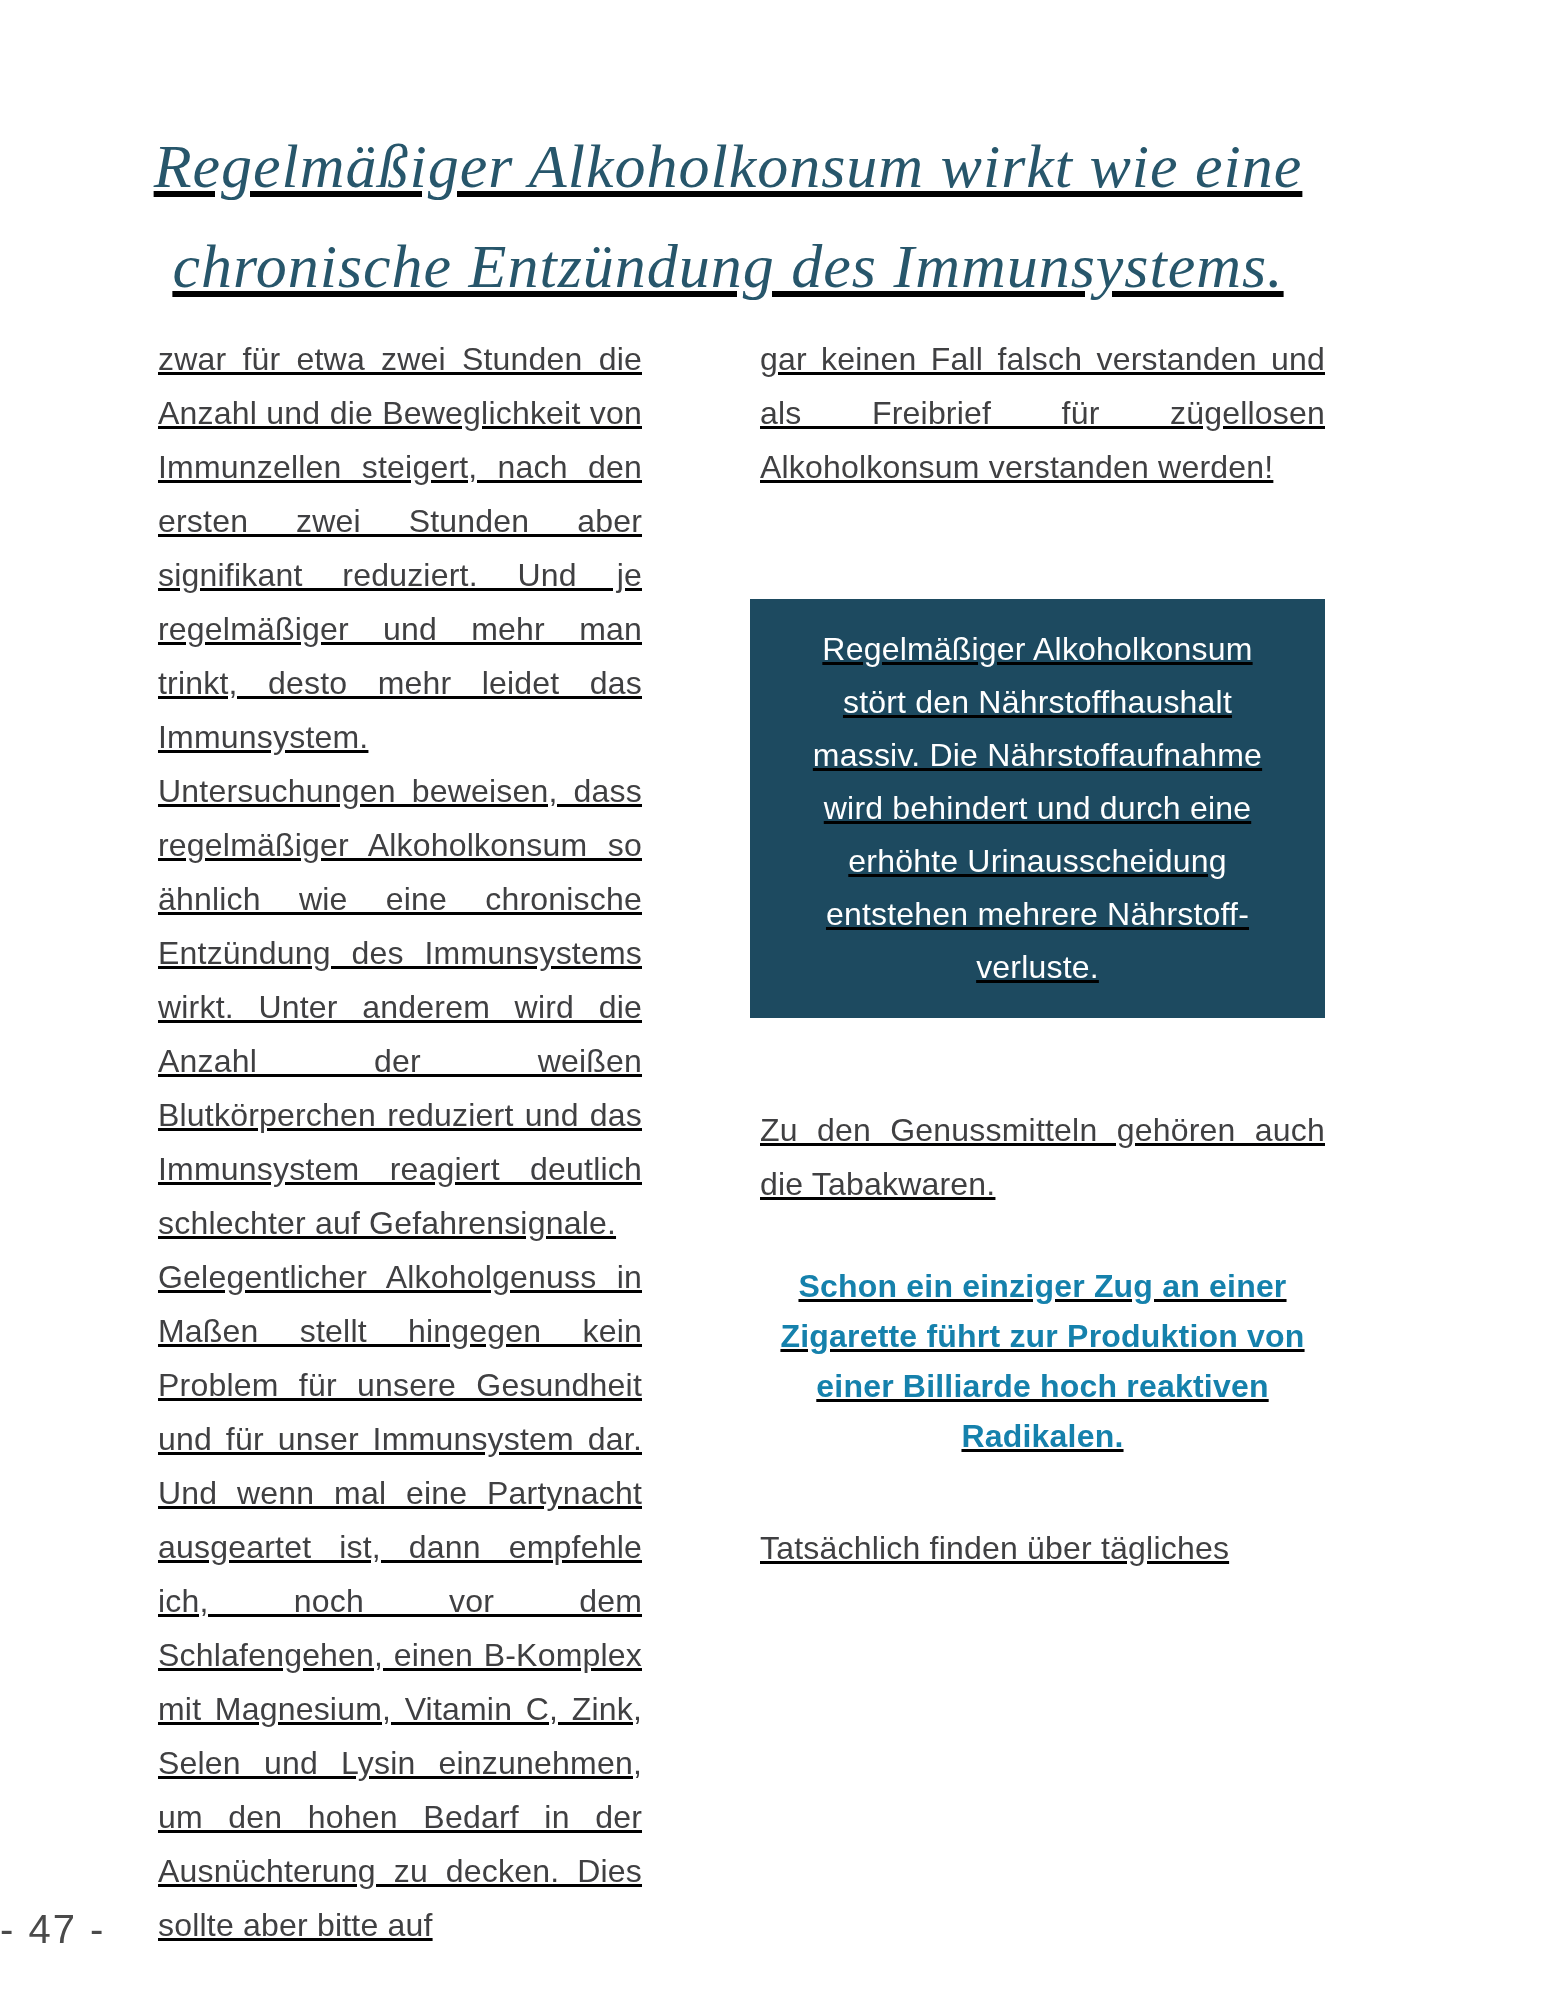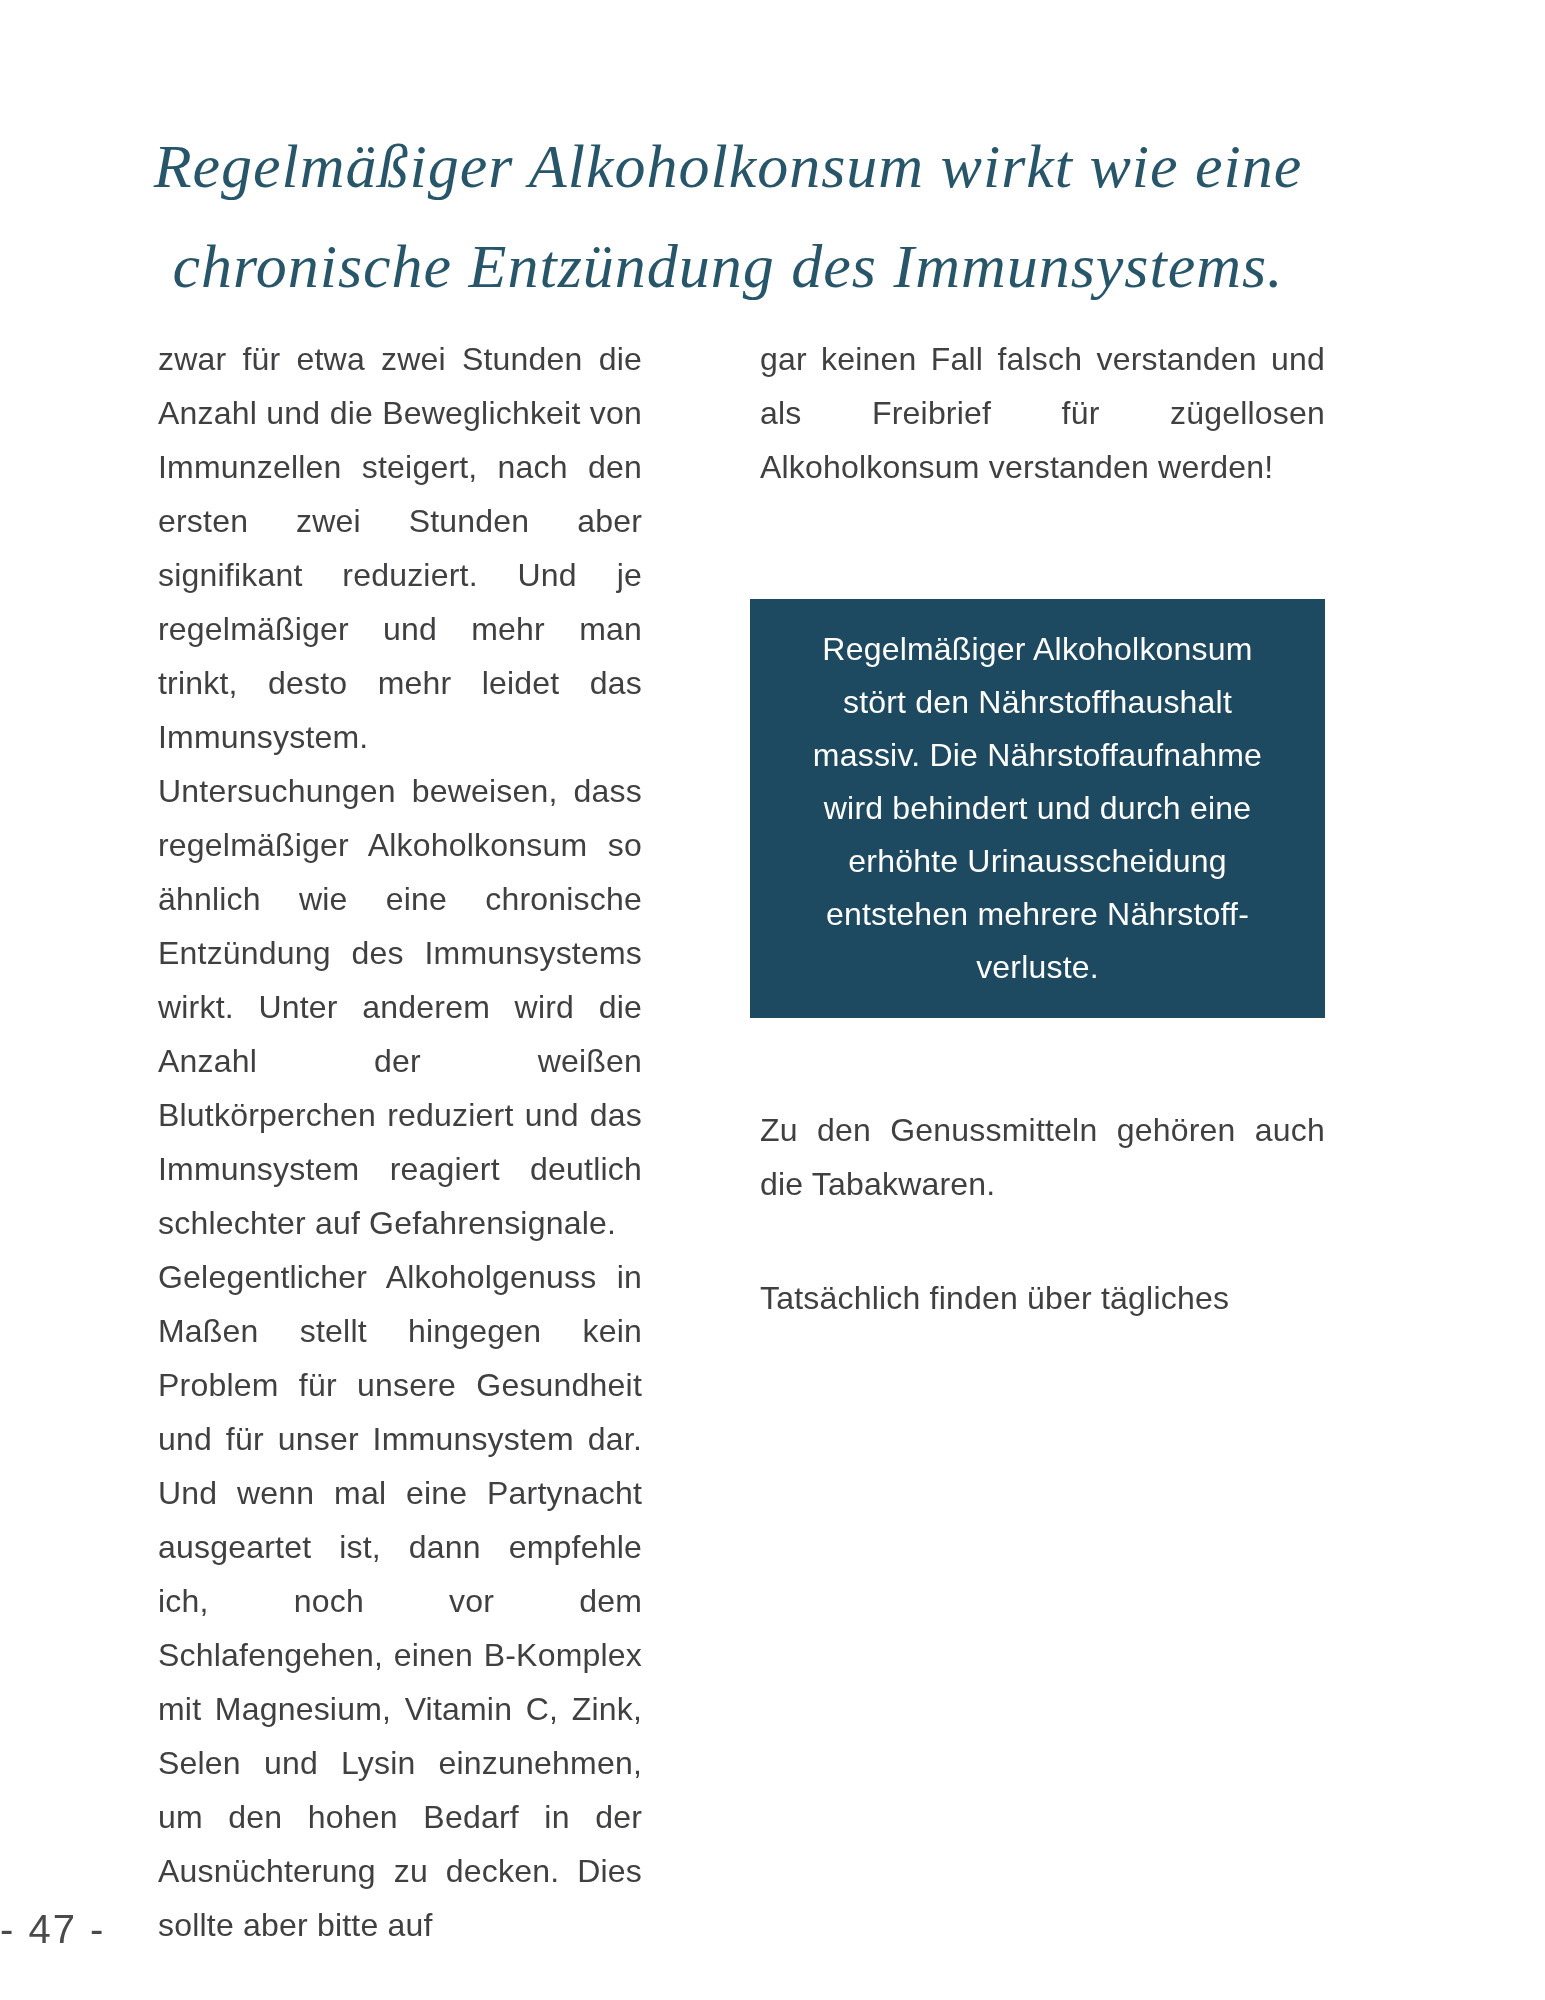--- a/index.html
+++ b/index.html
@@ -3,20 +3,21 @@
 <meta charset="utf-8">
 <style>
   html, body { margin: 0; padding: 0; }
   .page {
     position: relative;
     width: 1456px;
     height: 2000px;
     background: var(--page-bg, #ffffff);
     font-family: "Liberation Sans", sans-serif;
     overflow: hidden;
+    text-decoration: underline;
   }
   .title {
     margin: 0;
     padding-top: 116px;
     text-align: center;
     font-family: "Liberation Serif", serif;
     font-style: italic;
     font-weight: normal;
     font-size: 62px;
     line-height: 100px;
@@ -92,20 +93,21 @@
 
     <div class="col">
       <p>gar keinen Fall falsch verstanden und als Freibrief für zügellosen Alkoholkonsum verstanden werden!</p>
 
       <div class="callout">
         <p>Regelmäßiger Alkoholkonsum stört den Nährstoffhaushalt massiv. Die Nährstoffaufnahme wird behindert und durch eine erhöhte Urinausscheidung entstehen mehrere Nährstoff-verluste.</p>
       </div>
 
       <p class="genussmittel">Zu den Genussmitteln gehören auch die Tabakwaren.</p>
 
+      <p class="highlight">Schon ein einziger Zug an einer Zigarette führt zur Produktion von einer Billiarde hoch reaktiven Radikalen.</p>
 
       <p class="closing">Tatsächlich finden über tägliches</p>
     </div>
 
   </div>
 
   <div class="page-number">- 47 -</div>
 
 </div>
 

